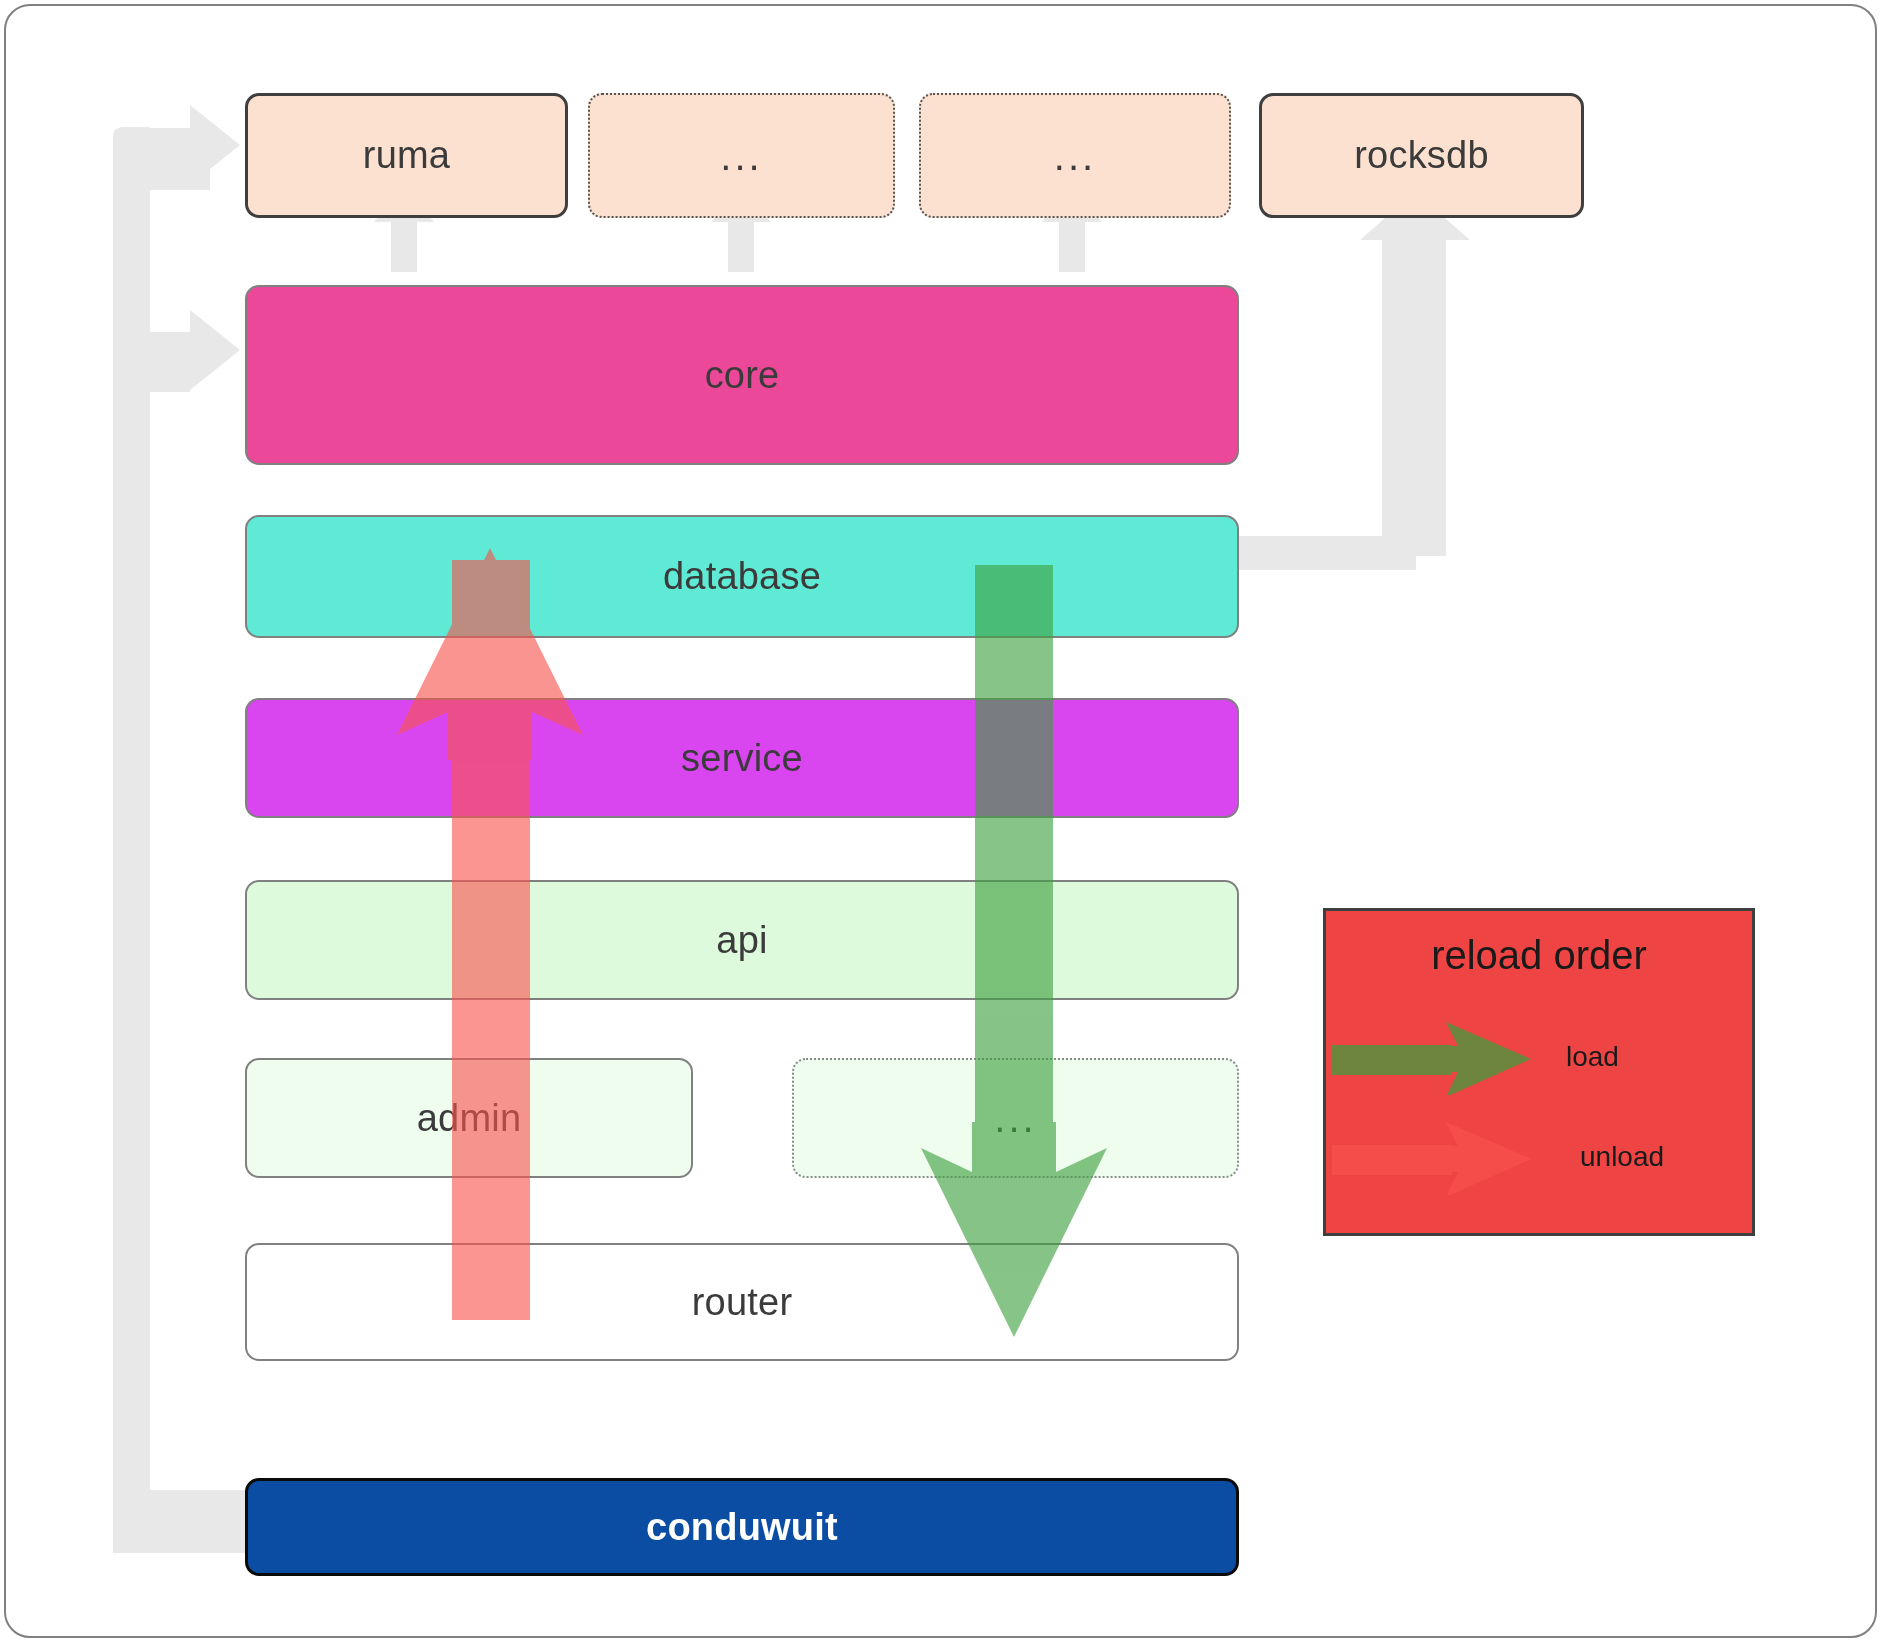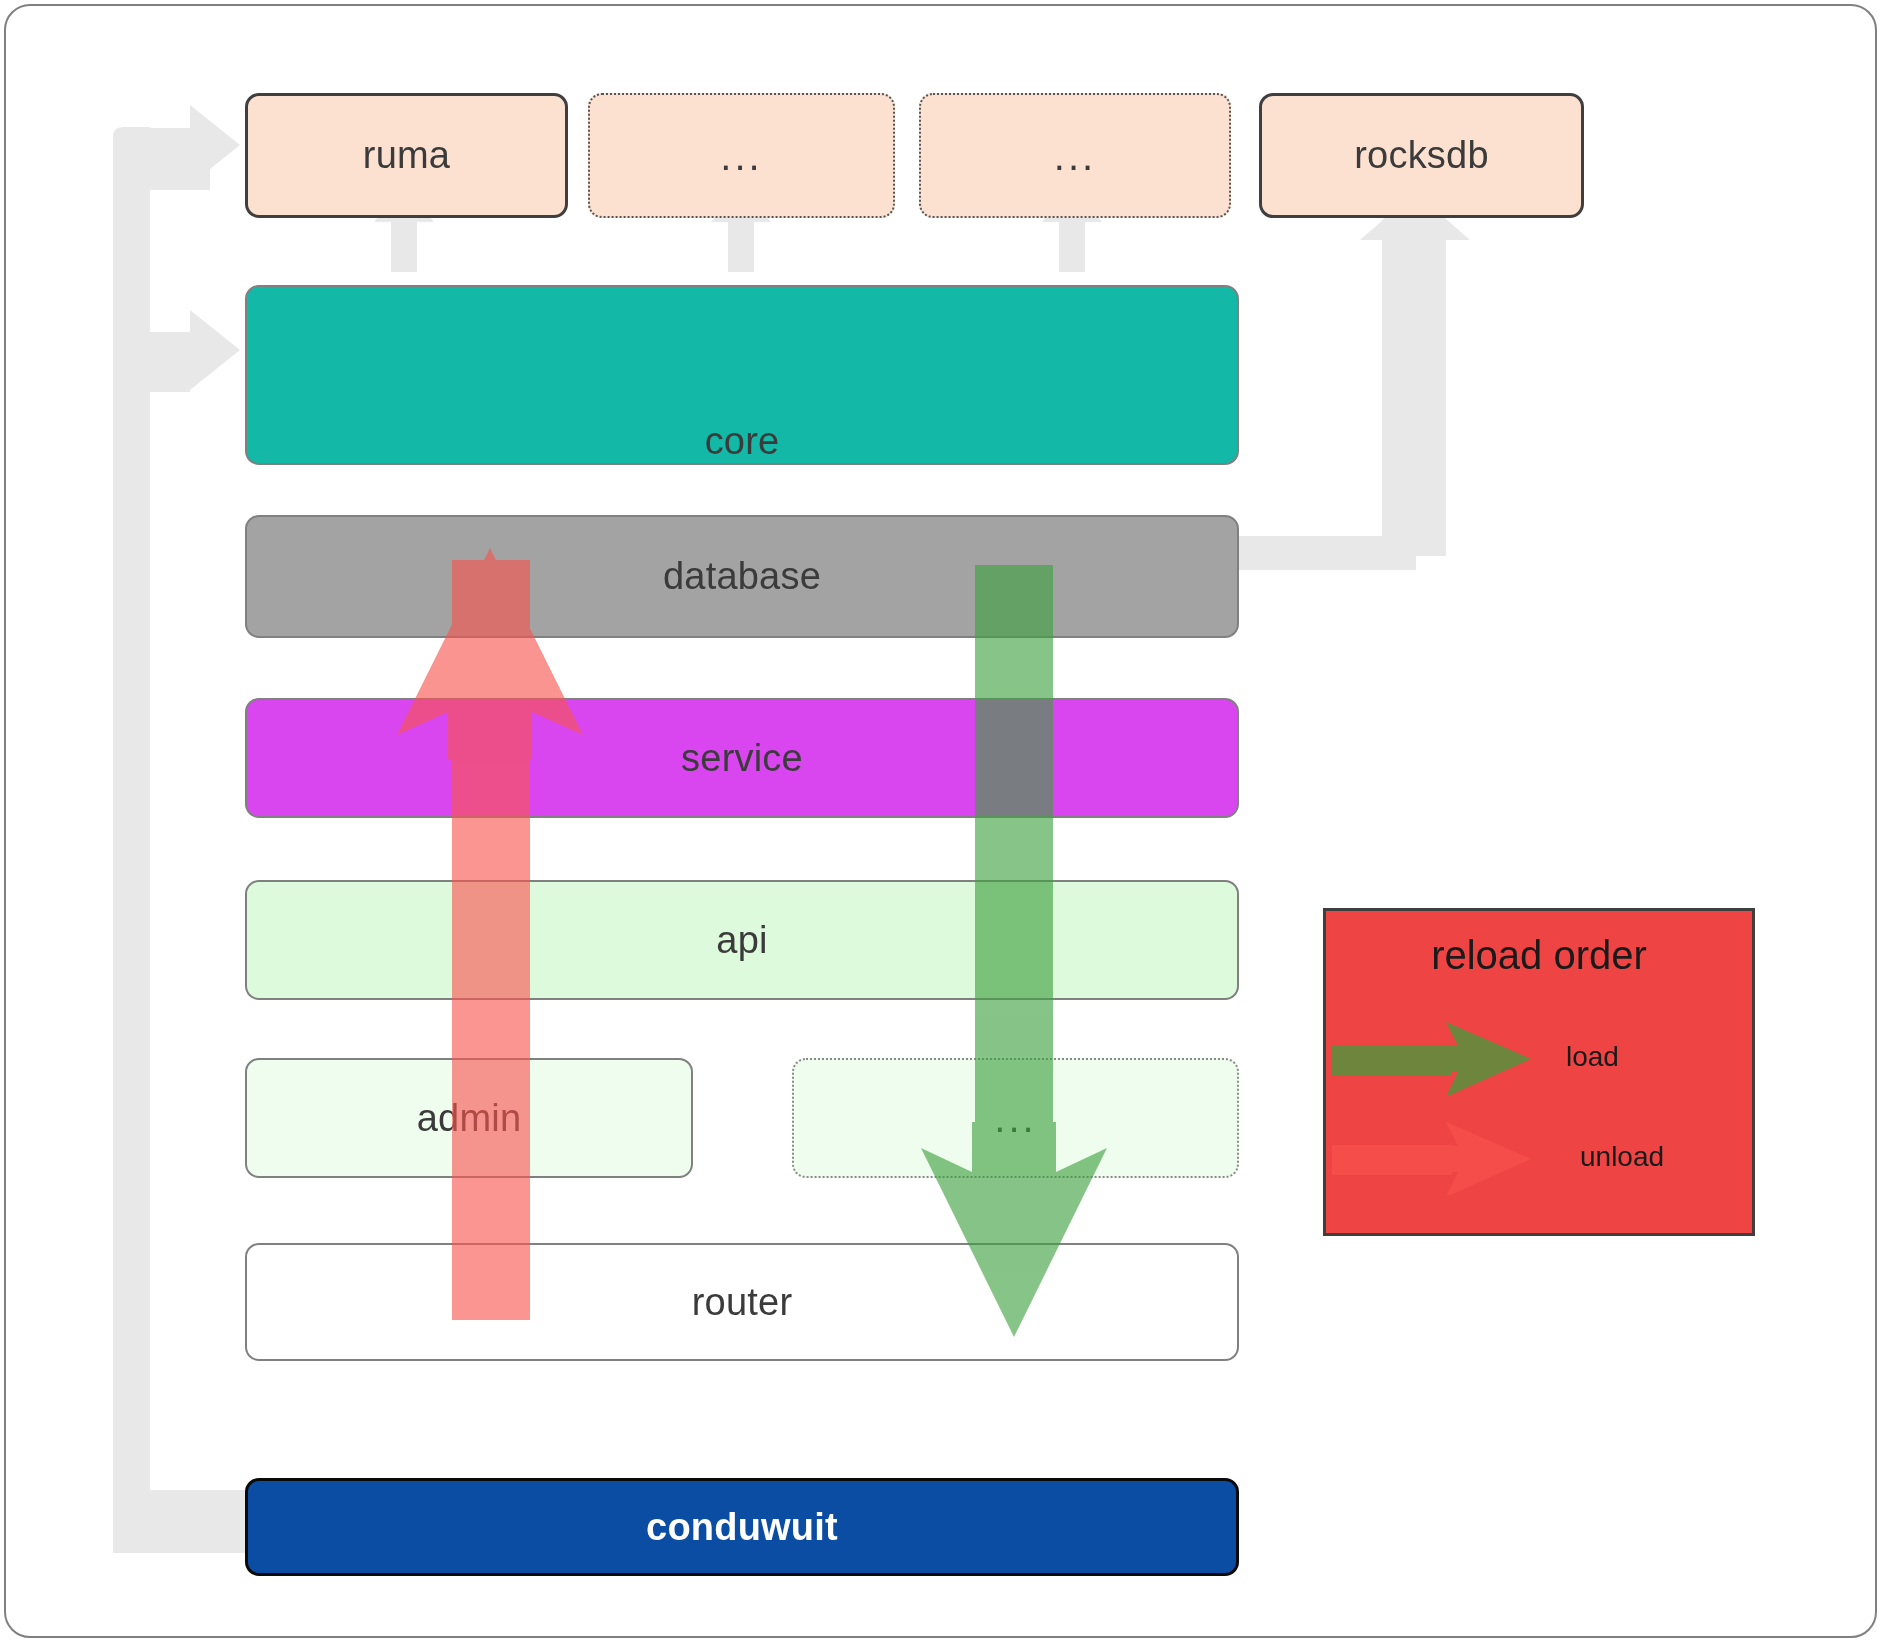--- a/index.html
+++ b/index.html
@@ -39,22 +39,22 @@
     color: #3b3b3b;
     font-size: 38px;
     letter-spacing: .2px;
   }
   .box.solid  { border: 3px solid #3f3f3f; }
   .box.thin   { border: 2px solid #808080; }
   .box.dotted { border: 2px dotted #555555; }
   .box.dotted-light { border: 2px dotted #8a8a8a; }
 
   .dep   { background: #fce0d0; }
-  .core  { background: #14b8a6; align-items: flex-end; }
-  .db    { background: #a3a3a3; }
+  .core  { background: #ec4899; }
+  .db    { background: #5eead4; }
   .svc   { background: #d946ef; }
   .api   { background: #ddfadd; }
   .admin { background: #effdef; }
   .router{ background: #ffffff; }
   .app   { background: #0b4da2; color: #ffffff; font-weight: bold; }
 
   .ellipsis-dots {
     font-size: 40px;
     letter-spacing: 3px;
     line-height: .4;

